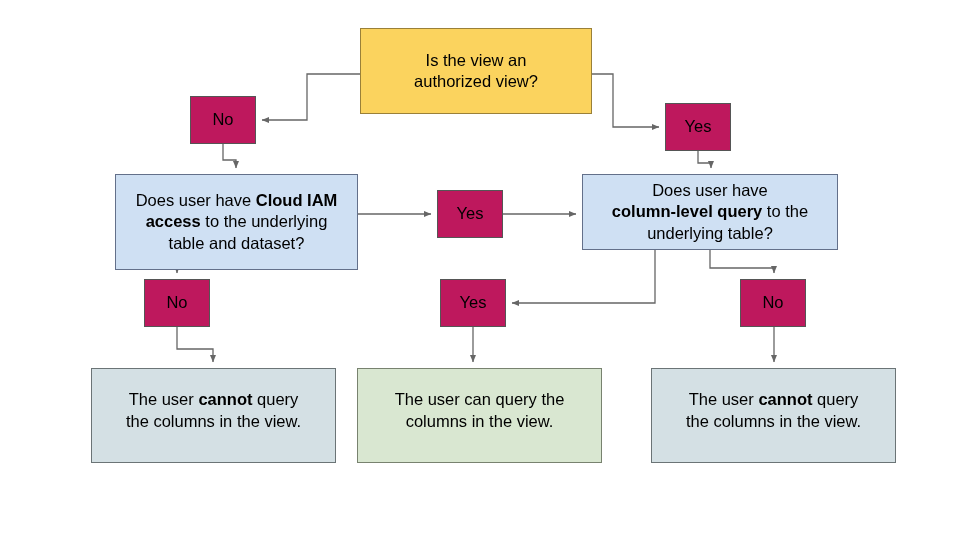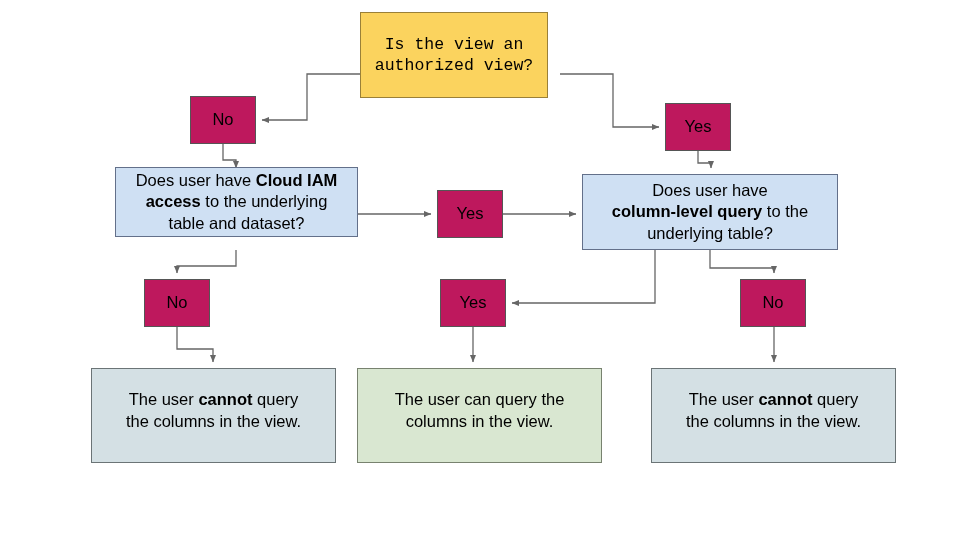--- a/index.html
+++ b/index.html
@@ -104,34 +104,34 @@
       <path d="M655,250 L655,303 L512,303" marker-end="url(#ah)"></path>
 
       <path d="M473,327 L473,362" marker-end="url(#ah)"></path>
 
       <path d="M710,250 L710,268 L774,268 L774,273" marker-end="url(#ah)"></path>
 
       <path d="M774,327 L774,362" marker-end="url(#ah)"></path>
     </g>
   </svg>
 
-  <div class="node decision-start" style="left:360px; top:12px; width:188px; height:86px;font-family:Liberation Mono, monospace;">
+  <div class="node decision-start" style="left:360px; top:28px; width:232px; height:86px;">
     <span class="txt">Is the view an
 authorized view?</span>
   </div>
 
   <div class="node label-box" style="left:190px; top:96px; width:66px; height:48px;">
     <span class="txt">No</span>
   </div>
 
   <div class="node label-box" style="left:665px; top:103px; width:66px; height:48px;">
     <span class="txt">Yes</span>
   </div>
 
-  <div class="node decision" style="left:115px; top:167px; width:243px; height:70px;">
+  <div class="node decision" style="left:115px; top:174px; width:243px; height:96px;">
     <span class="txt"><span>Does user have </span><b>Cloud IAM</b><span>
 </span><b>access</b><span> to the underlying
 table and dataset?</span></span>
   </div>
 
   <div class="node decision" style="left:582px; top:174px; width:256px; height:76px;">
     <span class="txt"><span>Does user have
 </span><b>column-level query</b><span> to the
 underlying table?</span></span>
   </div>

